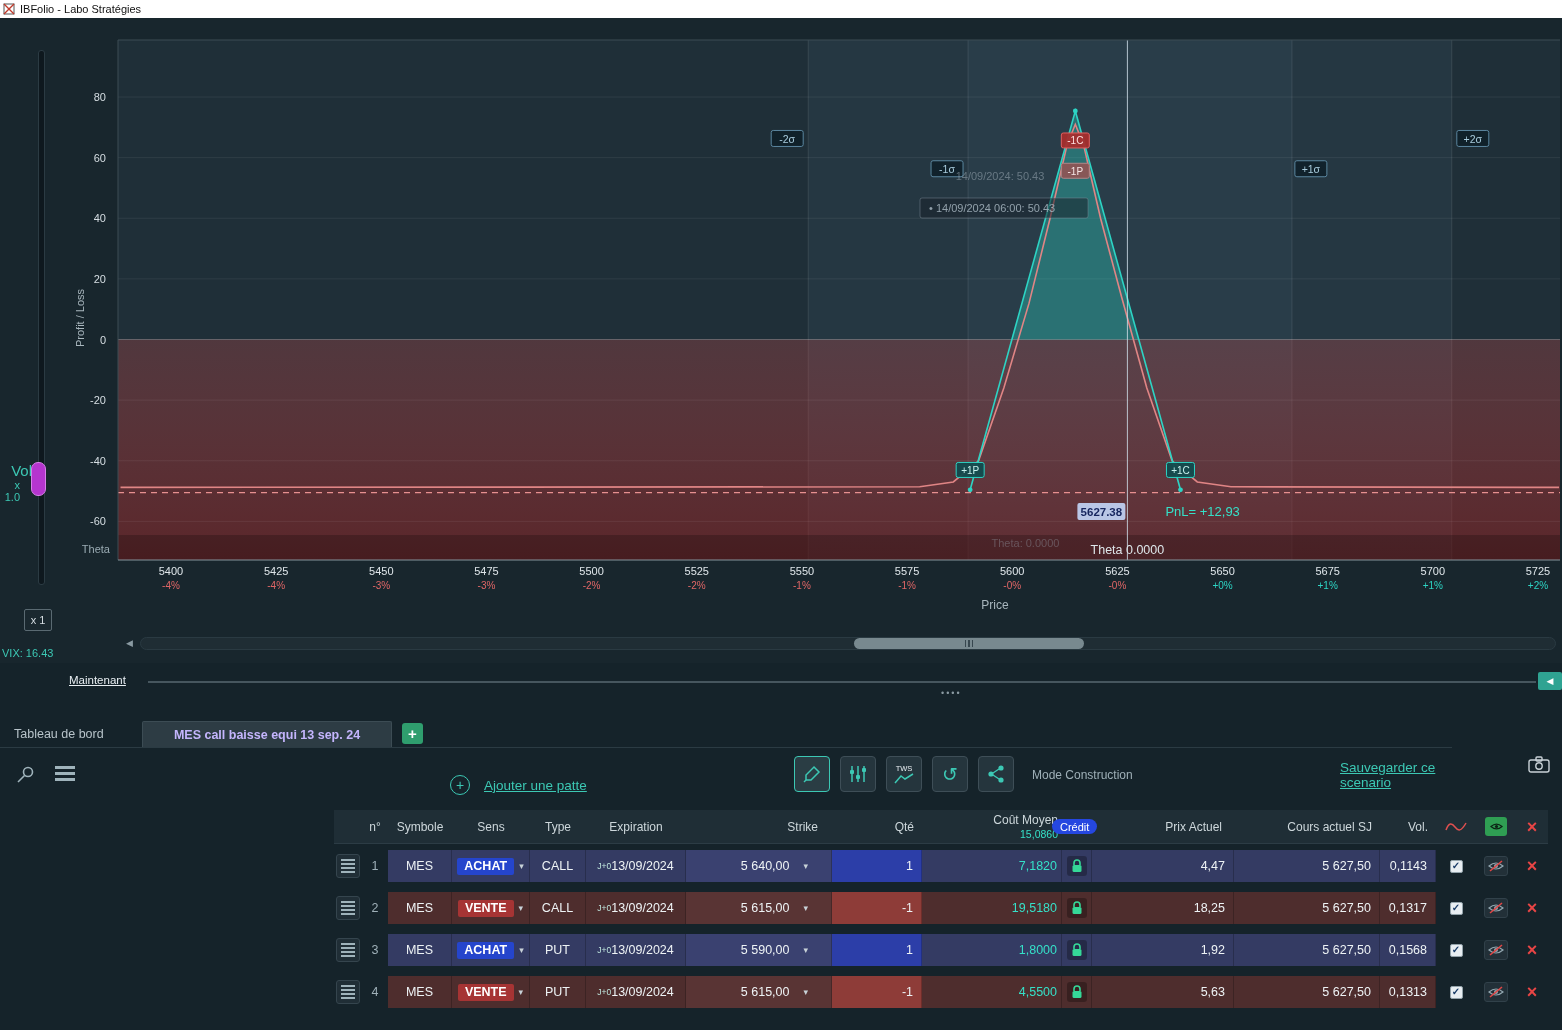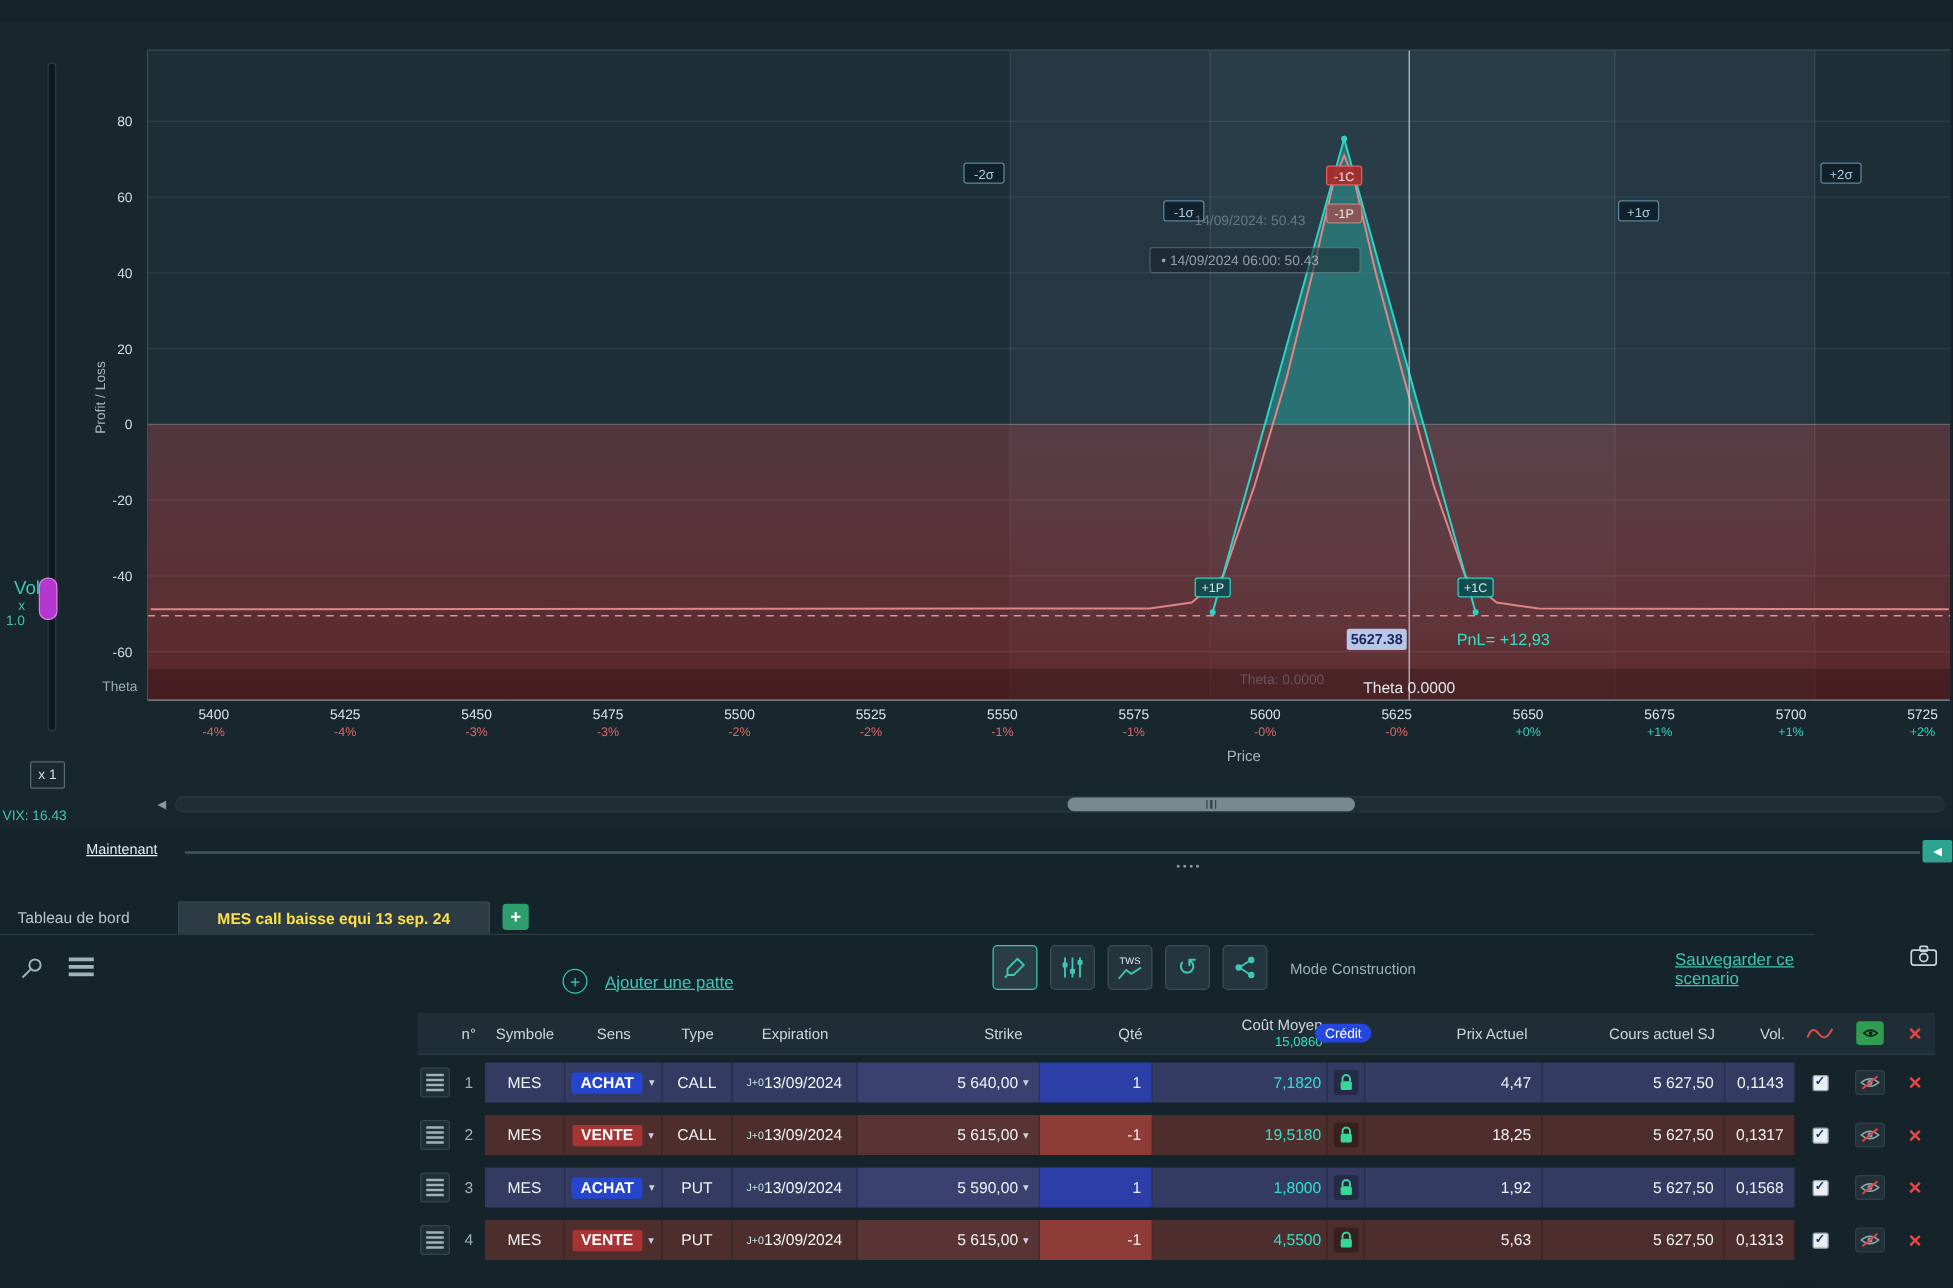--- a/index.html
+++ b/index.html
@@ -41,21 +41,21 @@
   #time-track{position:absolute;left:148px;top:15px;width:1388px;height:2px;background:#46565e}
   #time-btn{position:absolute;left:1538px;top:6px;width:24px;height:18px;background:#2fa392;
     border-radius:2px;color:#fff;font-size:9px;display:flex;align-items:center;justify-content:center}
   #grip-dots{position:absolute;left:941px;top:22px;color:#8a9aa2;font-size:9px;letter-spacing:2px}
 
   
   #bottom{position:absolute;top:698px;left:0;width:1452px;height:332px;background:#15232a}
   #tab-divider{position:absolute;top:49px;left:0;right:0;height:1px;background:#2b3b43}
   .tab-inactive{position:absolute;left:14px;top:29px;color:#b8c4ca;font-size:12.5px;cursor:pointer}
   .tab-active{position:absolute;left:142px;top:23px;width:250px;height:26px;background:#2d3c44;
-    border:1px solid #3c4c54;border-bottom:none;border-radius:2px 2px 0 0;color:#fde047;
+    border:1px solid #3c4c54;border-bottom:none;border-radius:2px 2px 0 0;color:#c4b5fd;
     font-weight:bold;font-size:12.5px;display:flex;align-items:center;justify-content:center}
   #tab-add{position:absolute;left:402px;top:25px;width:21px;height:21px;background:#2f9e6e;
     border-radius:3px;color:#fff;font-size:15px;font-weight:bold;display:flex;
     align-items:center;justify-content:center}
   #pin-btn{position:absolute;left:12px;top:64px;width:26px;height:26px;display:flex;
     align-items:center;justify-content:center}
   #burger{position:absolute;left:55px;top:68px;display:flex;flex-direction:column;gap:3.5px}
   #burger i{width:20px;height:2.5px;background:#9fb3bb;display:block}
   #add-leg{position:absolute;left:450px;top:77px;display:flex;align-items:center;gap:14px}
   #add-leg .circle-plus{width:20px;height:20px;border:1.5px solid #3cc8b4;border-radius:50%;
@@ -91,21 +91,21 @@
   .menu-chip{width:24px;height:24px;background:#202e36;border:1px solid #35454e;border-radius:3px;
     margin:auto;display:flex;flex-direction:column;gap:2.5px;align-items:center;justify-content:center}
   .menu-chip i{width:14px;height:1.5px;background:#9fb3bb;display:block}
   .num{justify-content:center;color:#9fb0b8}
   .sym,.type{justify-content:center}
   .sens{justify-content:center;gap:5px}
   .sens-chip{padding:1.5px 7px;border-radius:2px;font-weight:bold;color:#fff}
   .caret{color:#c8d2d8;font-size:9px}
   .exp{justify-content:center;line-height:12px}
   .exp .dte{font-size:8.5px;color:#bfe6de;line-height:8px}
-  .strike{justify-content:flex-end;gap:4px;padding-right:8px}
+  .strike{justify-content:flex-end;gap:14px;padding-right:23px}
   .qty{justify-content:flex-end;padding-right:8px}
   .cost{justify-content:flex-end;padding-right:4px;color:#35e0c8}
   .lockc{justify-content:center}
   .lock-chip{width:20px;height:20px;background:rgba(0,0,0,0.28);border-radius:3px;
     display:flex;align-items:center;justify-content:center}
   .px,.und,.volc{justify-content:flex-end;padding-right:8px}
   .ctr{justify-content:center}
   .checkbox{width:13px;height:13px;background:#e8eef2;border:1px solid #93a3ab;border-radius:2px;
     display:flex;align-items:center;justify-content:center}
   .checkbox .check{color:#173a66;font-size:10px;font-weight:bold;line-height:10px}
@@ -122,20 +122,27 @@
   .sell .cell{background:#4e2d2d}
   .sell .sens-chip{background:#a63434}
   .sell .strike{background:#593434}
   .sell .qty{background:#8e3c38}
 </style>
 </head>
 <body>
 
 <div id="screen">
 
+  <div id="titlebar">
+    <svg width="12" height="12" viewBox="0 0 12 12">
+        <rect x="1" y="1" width="10" height="10" fill="none" stroke="#555" stroke-width="1"></rect>
+        <path d="M1 1 L11 11 M11 1 L1 11" stroke="#c0392b" stroke-width="1.4" fill="none"></path>
+      </svg>
+    <span>IBFolio - Labo Stratégies</span>
+  </div>
 
   <div id="chart-area">
     <svg id="chart-svg" width="1562" height="600">
         <defs>
           <linearGradient id="lossGrad" x1="0" y1="0" x2="0" y2="1">
             <stop offset="0%" stop-color="rgba(195,75,75,0.30)"></stop>
             <stop offset="100%" stop-color="rgba(140,30,30,0.55)"></stop>
           </linearGradient>
         </defs>
         <rect x="118" y="22" width="1442" height="520" fill="#1f2f38"></rect>

